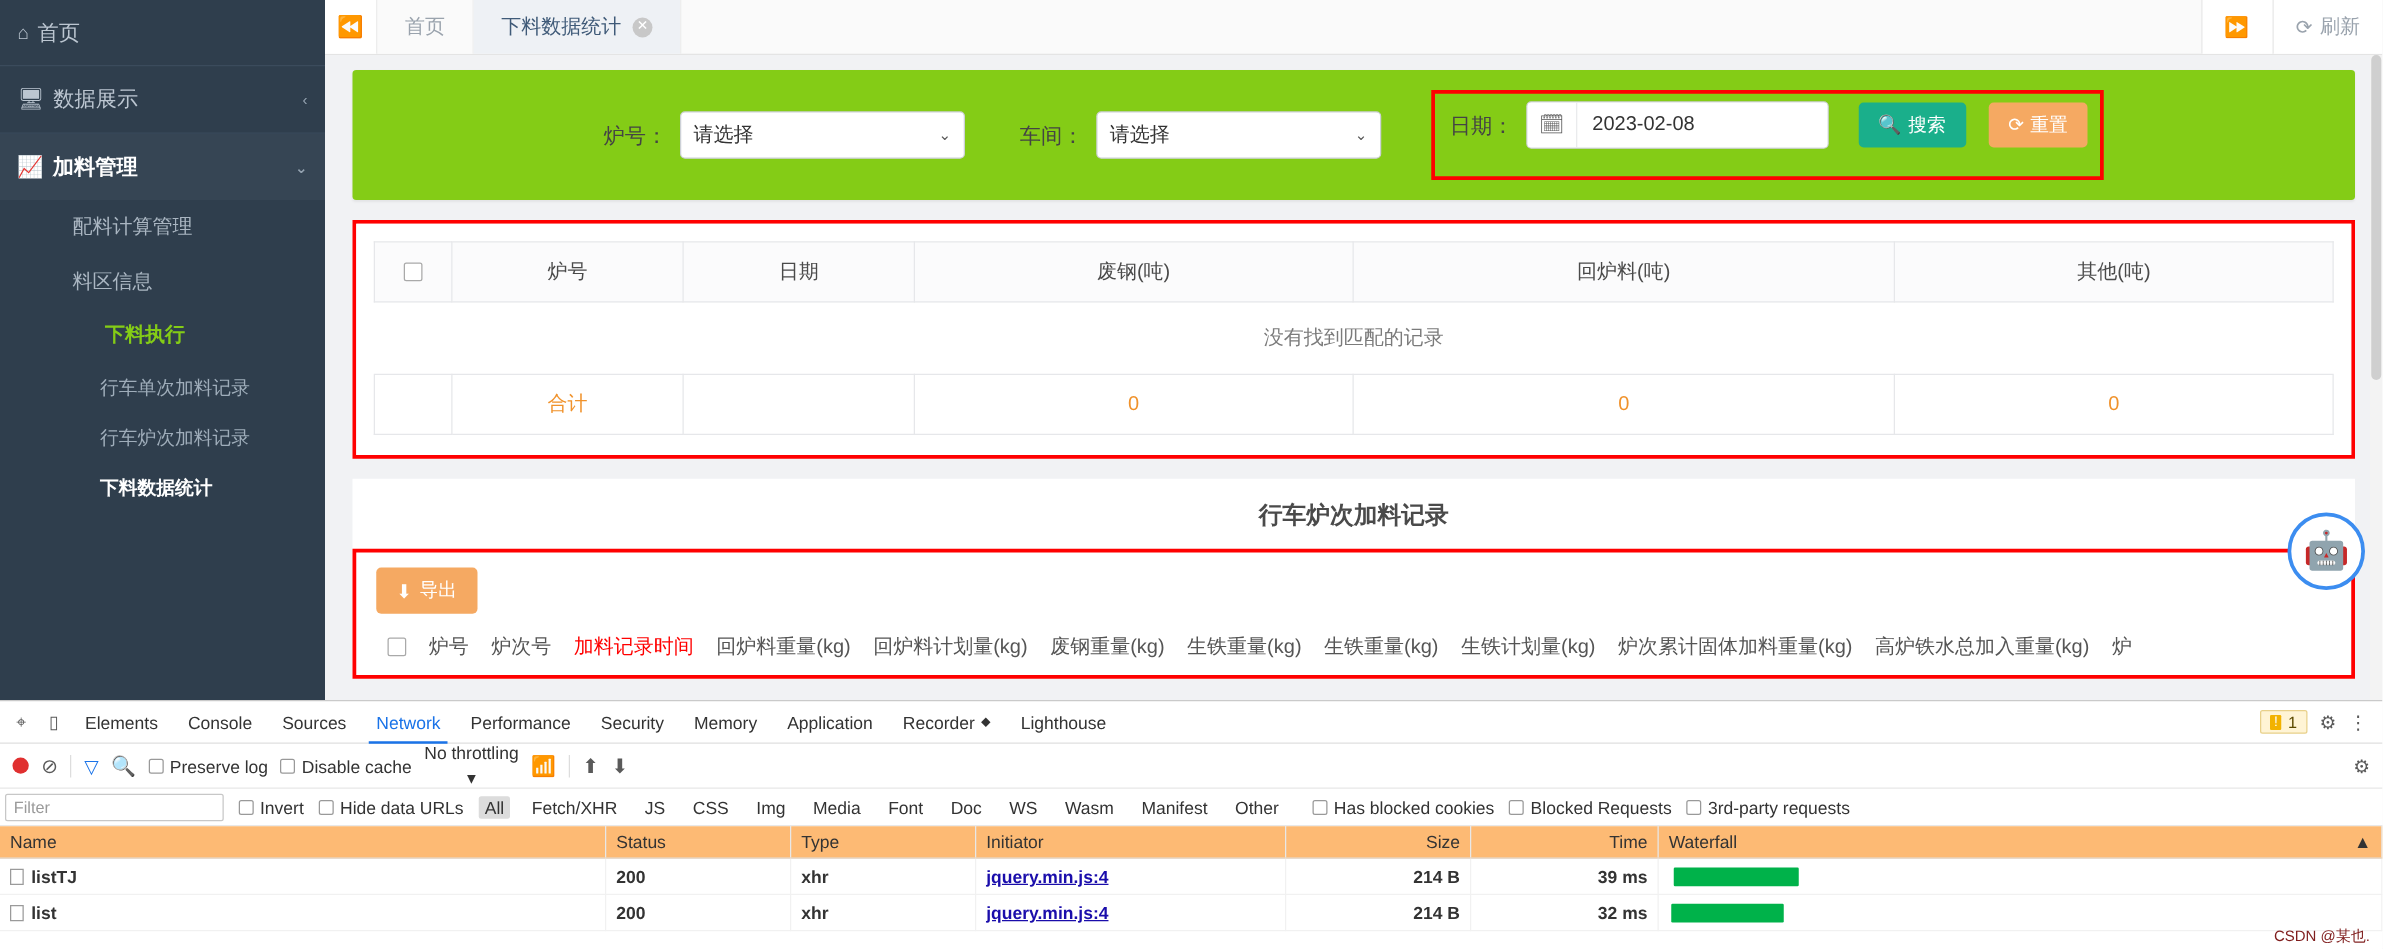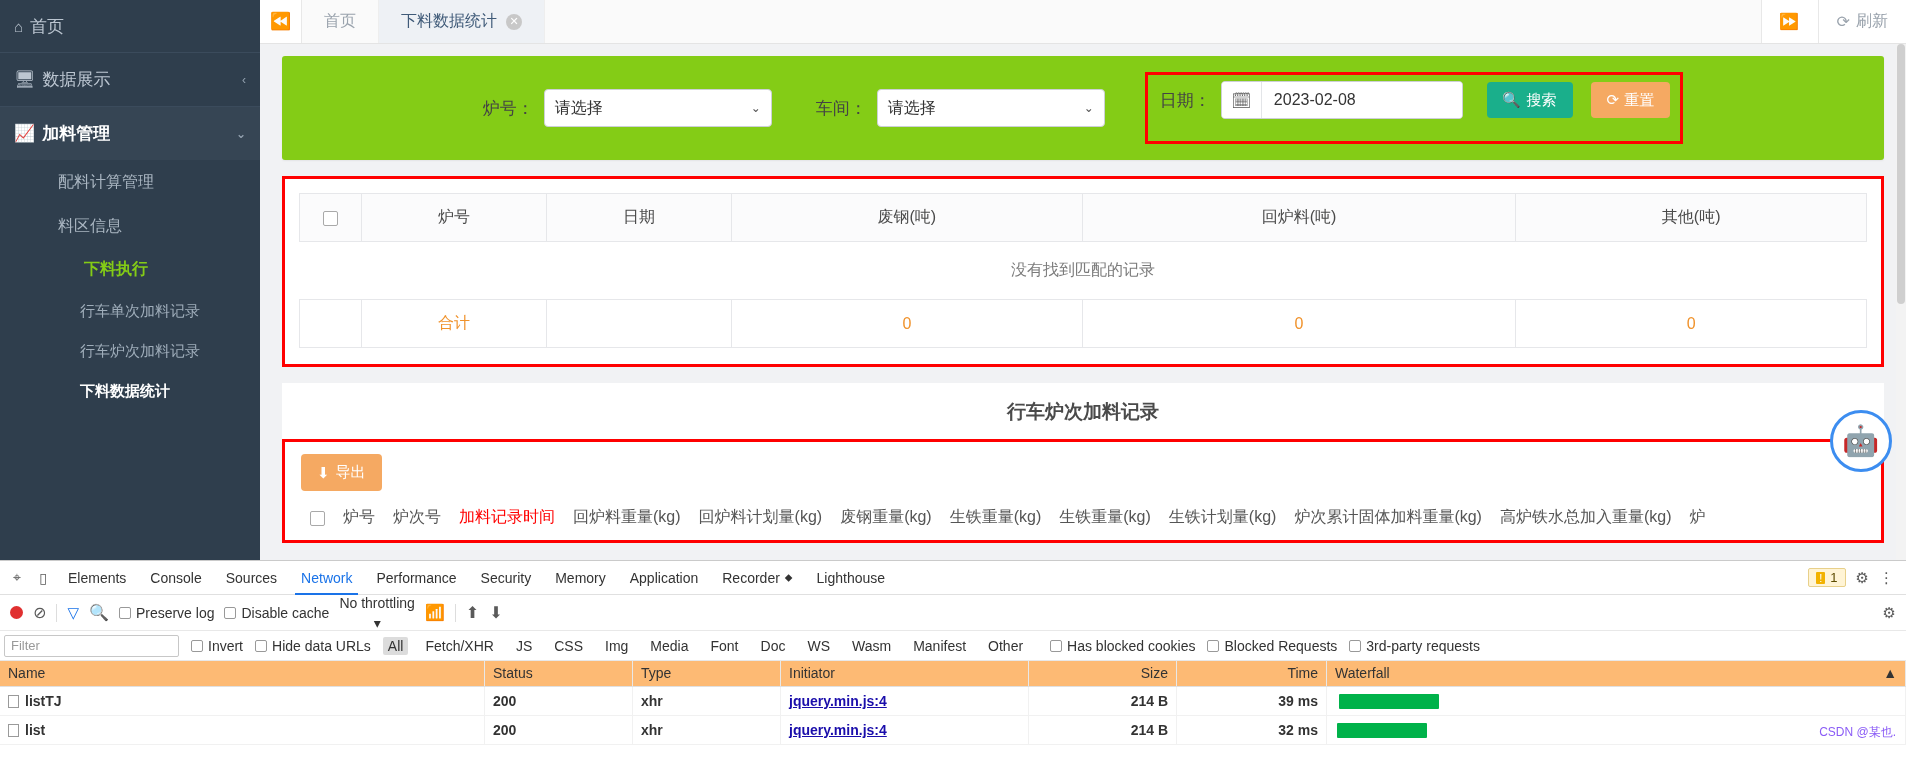--- a/index.html
+++ b/index.html
@@ -279,22 +279,22 @@
   .col-size { width: 148px; justify-content: flex-end; }
   .col-time { width: 150px; justify-content: flex-end; }
   .col-wf { flex: 1; }
   .doc-ic {
     width: 11px; height: 13px; border: 1px solid #9a9a9a; display: inline-block;
     margin-right: 6px; background: #fff;
   }
   .link { color: #1a0dab; text-decoration: underline; cursor: pointer; }
   .wf-bar { height: 15px; background: #00b24a; border-radius: 1px; }
   .watermark {
-    position: absolute; right: 10px; bottom: 18px;
-    font-size: 12px; color: #8b5cf6;
+    position: absolute; right: 10px; bottom: 1px;
+    font-size: 12px; color: #7f1d1d;
   }
   .dt-gear { font-size: 15px; color: #5a5a5a; cursor: pointer; }
 </style>
 </head>
 <body>
 
 <div class="app">
 
   <div class="sidebar">
     <div class="side-home">

